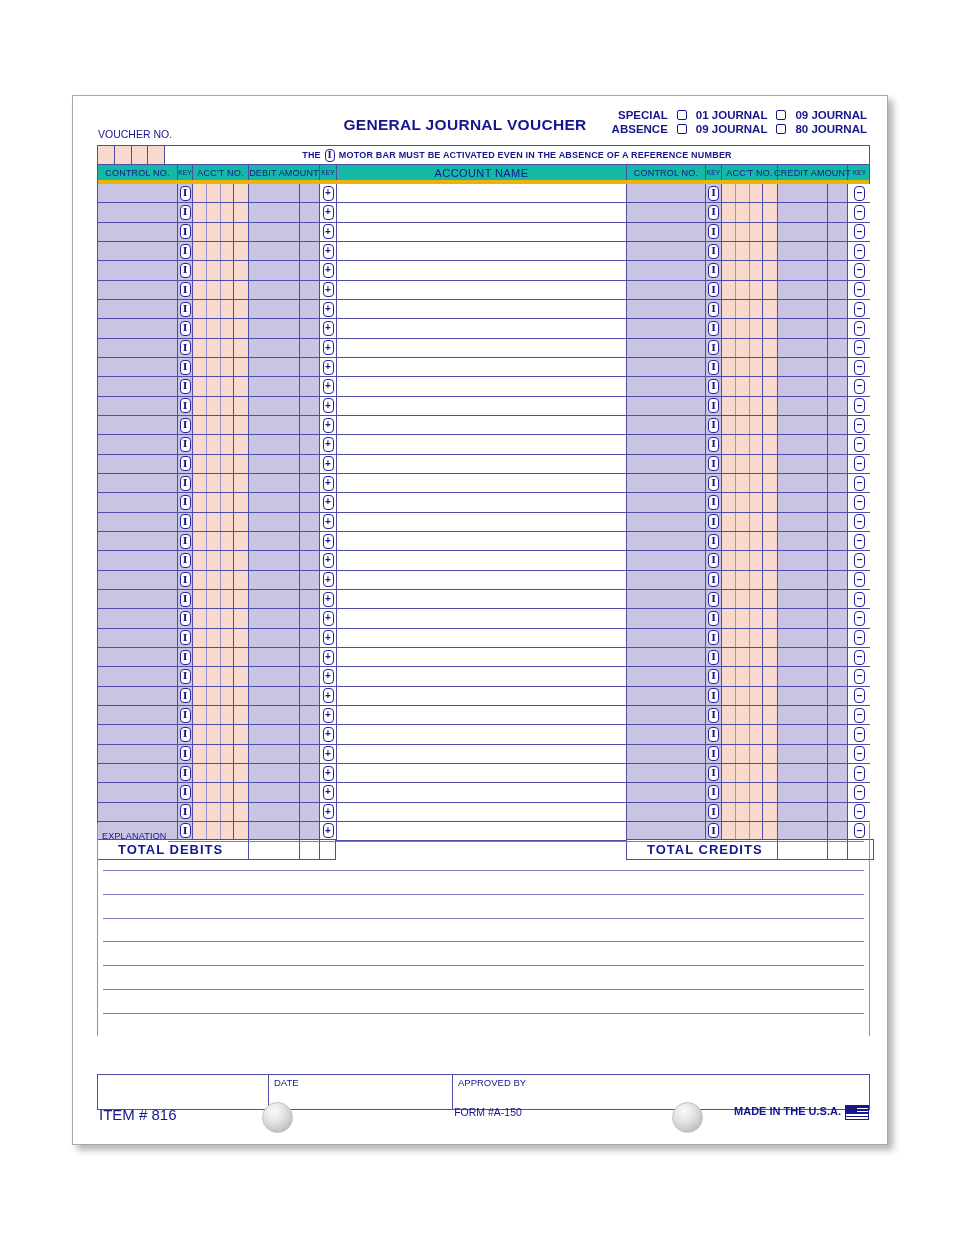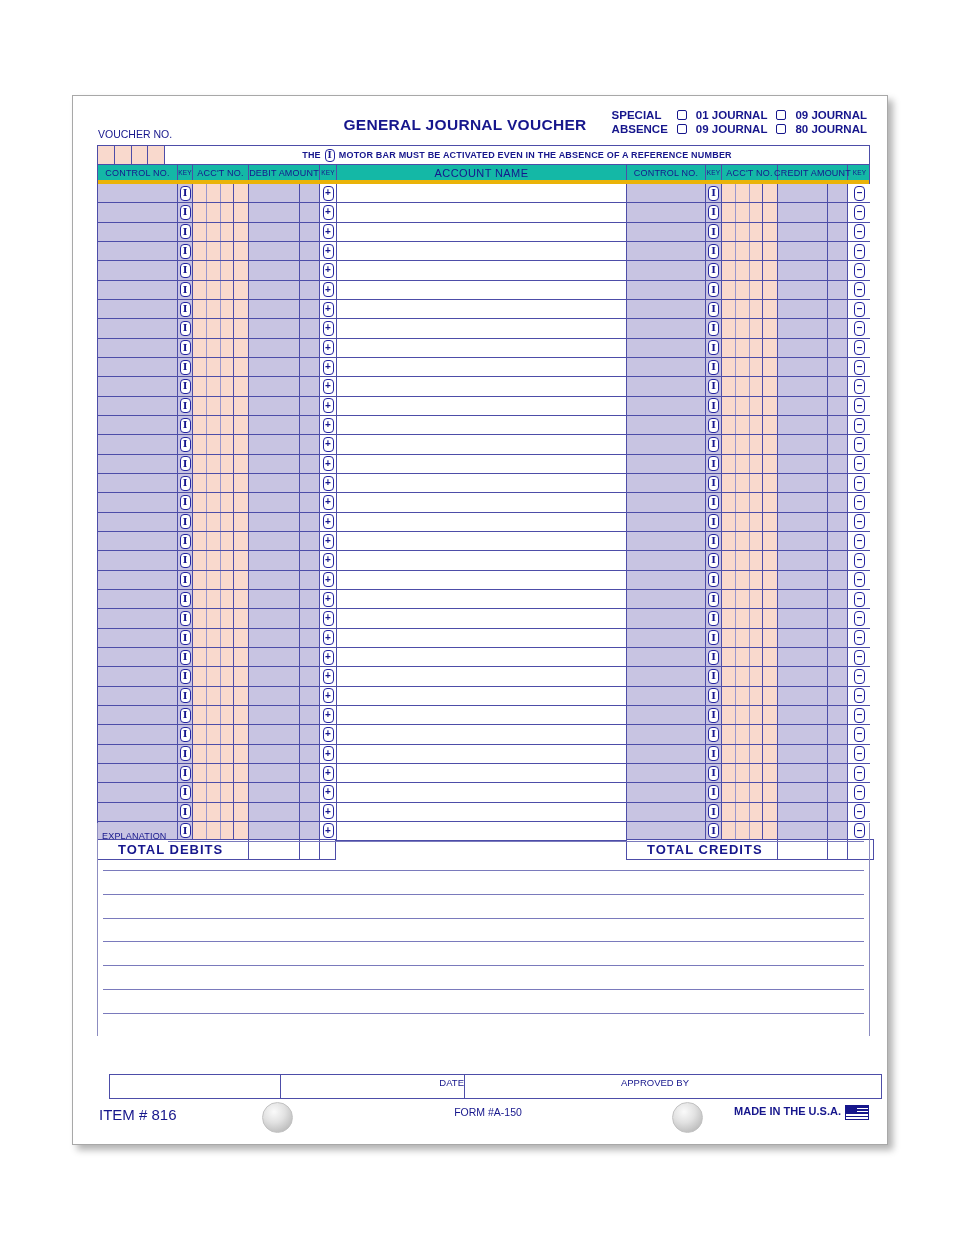--- a/index.html
+++ b/index.html
@@ -11,21 +11,21 @@
            box-shadow:5px 5px 7px rgba(0,0,0,0.30); }
 
   .title { position:absolute; left:0; right:0; top:20px; text-align:center;
            transform:translateX(-15px);
            font-size:15.5px; font-weight:bold; color:#16168c; letter-spacing:0.3px; }
 
   .journal-opts { position:absolute; top:13px; right:20px;
                   display:grid; grid-template-columns:auto auto auto auto auto;
                   column-gap:9px; row-gap:2px; align-items:center;
                   font-size:11.5px; font-weight:bold; color:#16168c; }
-  .journal-opts .lbl { }
+  .journal-opts .lbl { text-align:right; }
   .chk { width:10px; height:10px; border:1.6px solid #16168c; border-radius:2px; background:#fff; }
 
   .voucher-label { position:absolute; left:25px; top:32px; font-size:10.5px; color:#16168c; }
 
   .jtable { position:absolute; left:24px; top:49px; width:773px; border:1px solid #4d4da8; background:#fff; }
 
   .motor-row { display:flex; height:19px; border-bottom:1px solid #4d4da8; }
   .vbox { width:16.75px; height:100%; background:#f9d9cd; border-right:1px solid #4d4da8; }
   .motor-text { flex:1; display:flex; align-items:center; justify-content:center; gap:4px;
                 font-size:9px; font-weight:bold; color:#16168c; letter-spacing:0.2px; }
@@ -67,22 +67,22 @@
   .total-box > div:last-child { border-right:none; }
   .total-label { display:flex; align-items:center; padding-left:20px;
                  font-size:13px; color:#16168c; letter-spacing:1px; white-space:nowrap;font-weight:bold; }
 
   .explain { position:absolute; left:24px; top:727px; width:773px; height:213px;
              border-left:1px solid #8c8cc0; border-right:1px solid #8c8cc0; }
   .explain .elabel { position:absolute; left:4px; top:8px; font-size:9px; color:#16168c; letter-spacing:0.2px; }
   .explain .elabel-line { position:absolute; left:70px; right:5px; top:18px; border-bottom:1.3px solid #7a7abc; }
   .eline { position:absolute; left:5px; right:5px; border-bottom:1.3px solid #7a7abc; }
 
-  .sigrow { position:absolute; left:36px; top:978px; width:773px; height:25px;
-            border:1px solid #4d4da8; display:grid; grid-template-columns:171px 184px 224px 194px; background:#fff;text-align:right; }
+  .sigrow { position:absolute; left:24px; top:978px; width:773px; height:36px;
+            border:1px solid #4d4da8; display:grid; grid-template-columns:171px 184px 224px 194px; background:#fff; }
   .sigrow > div { border-right:1px solid #4d4da8; padding:2px 0 0 5px; font-size:9.5px; color:#16168c; }
   .sigrow > div:last-child { border-right:none; }
 
   .footer-item { position:absolute; left:26px; top:1010px; font-size:15px; color:#16168c; }
   .footer-form { position:absolute; left:330px; top:1010px; width:170px; text-align:center; font-size:10.5px; color:#16168c; }
   .footer-made { position:absolute; right:46px; top:1009px; font-size:11px; font-weight:bold; color:#16168c; }
 
   .flag { position:absolute; right:18px; top:1009px; width:24px; height:15px;
           background:repeating-linear-gradient(to bottom, #16168c 0 1.6px, #ffffff 1.6px 3.2px);
           border:0.5px solid #16168c; }

